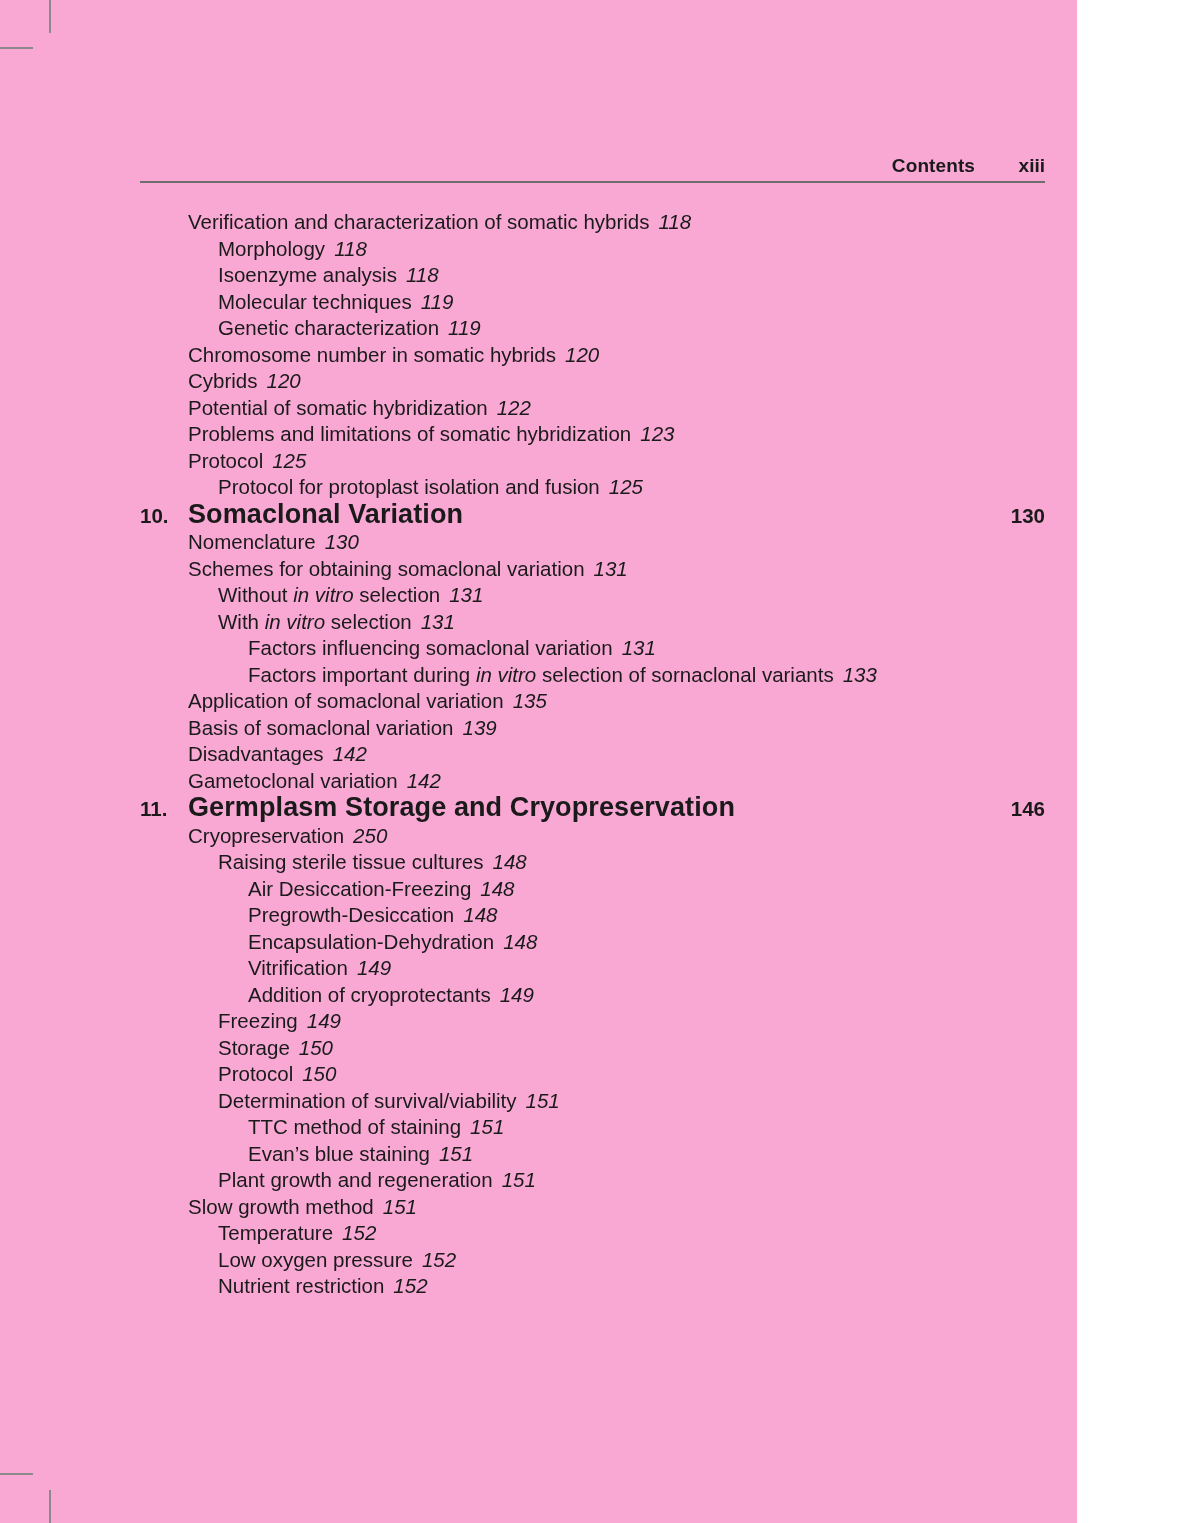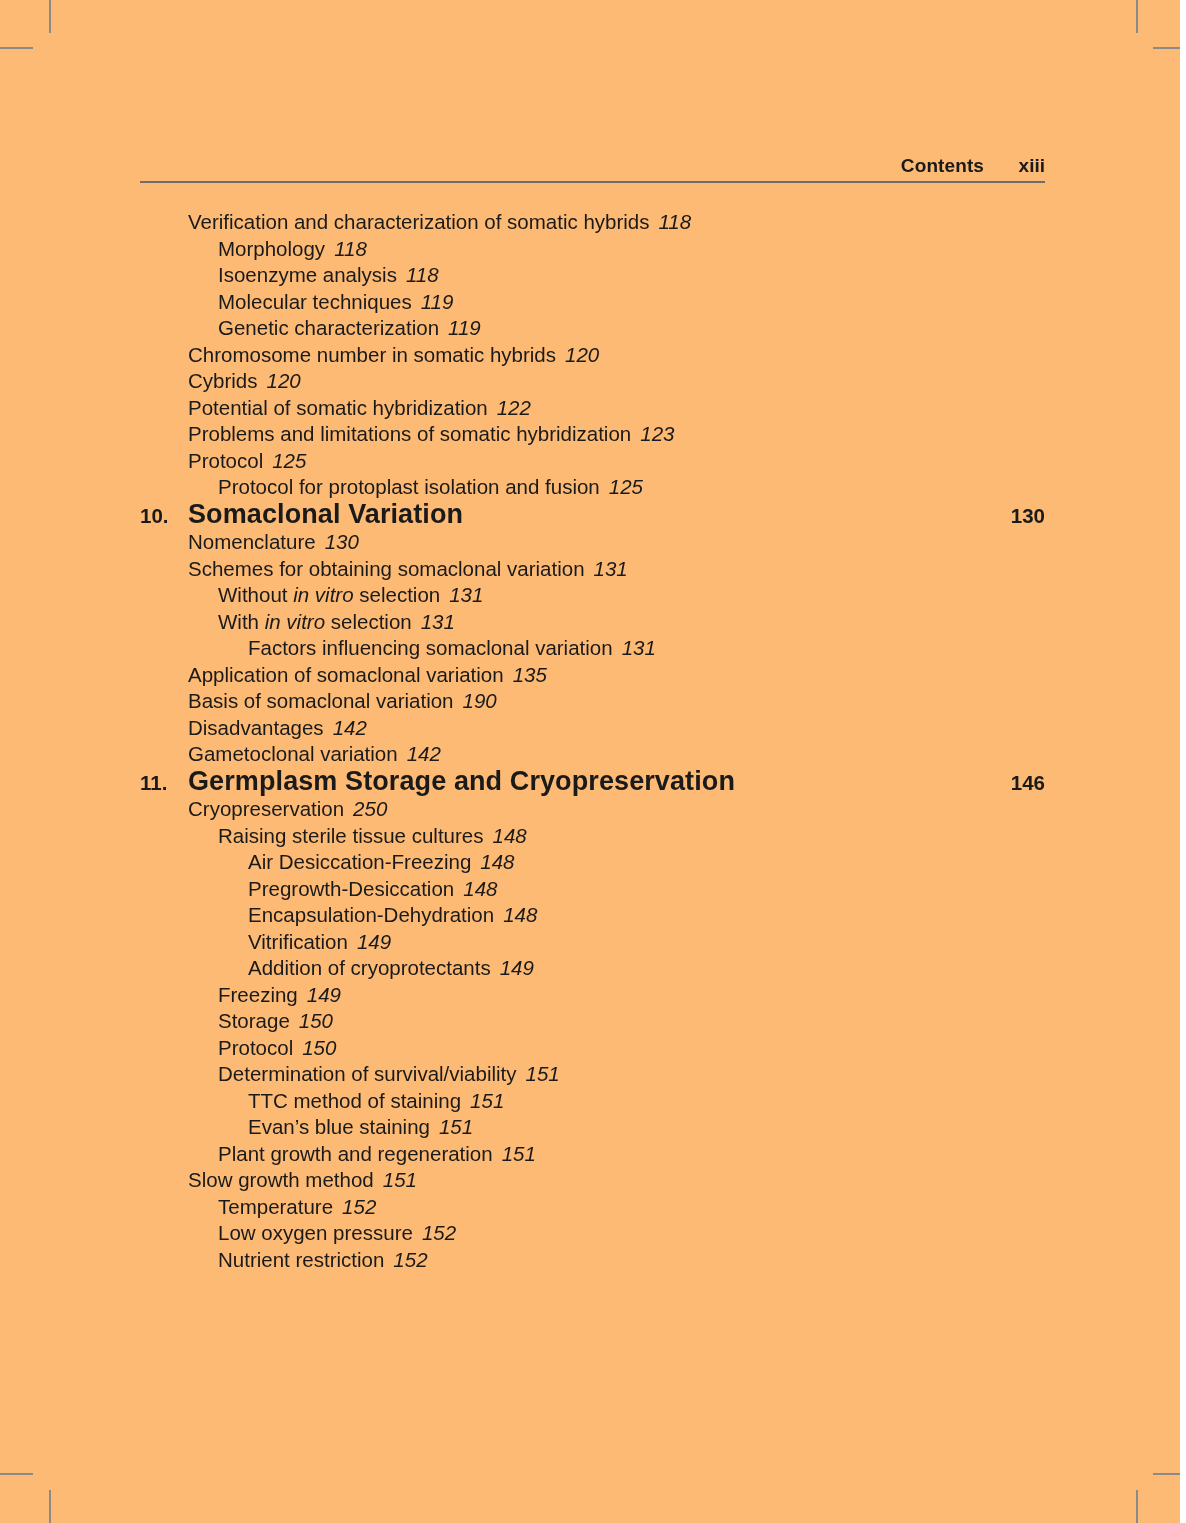--- a/index.html
+++ b/index.html
@@ -6,23 +6,23 @@
     margin: 0;
     padding: 0;
     background: #ffffff;
   }
   body {
     font-family: "Liberation Sans", sans-serif;
     color: #1a1a1a;
   }
   #page {
     position: relative;
-    width: 1180px;
+    width: 1077px;
     height: 1523px;
-    background: #fdba74;
+    background: #f9a8d4;
     overflow: hidden;
   }
 
   
   .crop {
     position: absolute;
     background: #8a8a8a;
   }
   .crop-v { width: 2px; }
   .crop-h { height: 2px; }
@@ -47,21 +47,21 @@
     align-items: baseline;
   }
   .running-head .rh-title {
     font-size: 19px;
     font-weight: bold;
     letter-spacing: 0.1px;
   }
   .running-head .rh-folio {
     font-size: 19px;
     font-weight: bold;
-    margin-left: 27px;
+    margin-left: 36px;
     min-width: 34px;
     text-align: right;
   }
   .head-rule {
     position: absolute;
     left: 140px;
     top: 181px;
     width: 905px;
     height: 2px;
     background: #6e6e6e;
@@ -156,22 +156,23 @@
       <div class="toc-row chapter">
         <span class="ch-num">10.</span>
         <span class="ch-title">Somaclonal Variation</span>
         <span class="ch-page">130</span>
       </div>
       <div class="toc-row lvl-1"><span class="entry-title">Nomenclature</span><span class="entry-page">130</span></div>
       <div class="toc-row lvl-1"><span class="entry-title">Schemes for obtaining somaclonal variation</span><span class="entry-page">131</span></div>
       <div class="toc-row lvl-2"><span class="entry-title"><span>Without </span><span class="ital">in vitro</span><span> selection</span></span><span class="entry-page">131</span></div>
       <div class="toc-row lvl-2"><span class="entry-title"><span>With </span><span class="ital">in vitro</span><span> selection</span></span><span class="entry-page">131</span></div>
       <div class="toc-row lvl-3"><span class="entry-title">Factors influencing somaclonal variation</span><span class="entry-page">131</span></div>
+      <div class="toc-row lvl-3"><span class="entry-title"><span>Factors important during </span><span class="ital">in vitro</span><span> selection of sornaclonal variants</span></span><span class="entry-page">133</span></div>
       <div class="toc-row lvl-1"><span class="entry-title">Application of somaclonal variation</span><span class="entry-page">135</span></div>
-      <div class="toc-row lvl-1"><span class="entry-title">Basis of somaclonal variation</span><span class="entry-page">190</span></div>
+      <div class="toc-row lvl-1"><span class="entry-title">Basis of somaclonal variation</span><span class="entry-page">139</span></div>
       <div class="toc-row lvl-1"><span class="entry-title">Disadvantages</span><span class="entry-page">142</span></div>
       <div class="toc-row lvl-1"><span class="entry-title">Gametoclonal variation</span><span class="entry-page">142</span></div>
       <div class="toc-row chapter">
         <span class="ch-num">11.</span>
         <span class="ch-title">Germplasm Storage and Cryopreservation</span>
         <span class="ch-page">146</span>
       </div>
       <div class="toc-row lvl-1"><span class="entry-title">Cryopreservation</span><span class="entry-page">250</span></div>
       <div class="toc-row lvl-2"><span class="entry-title">Raising sterile tissue cultures</span><span class="entry-page">148</span></div>
       <div class="toc-row lvl-3"><span class="entry-title">Air Desiccation-Freezing</span><span class="entry-page">148</span></div>

